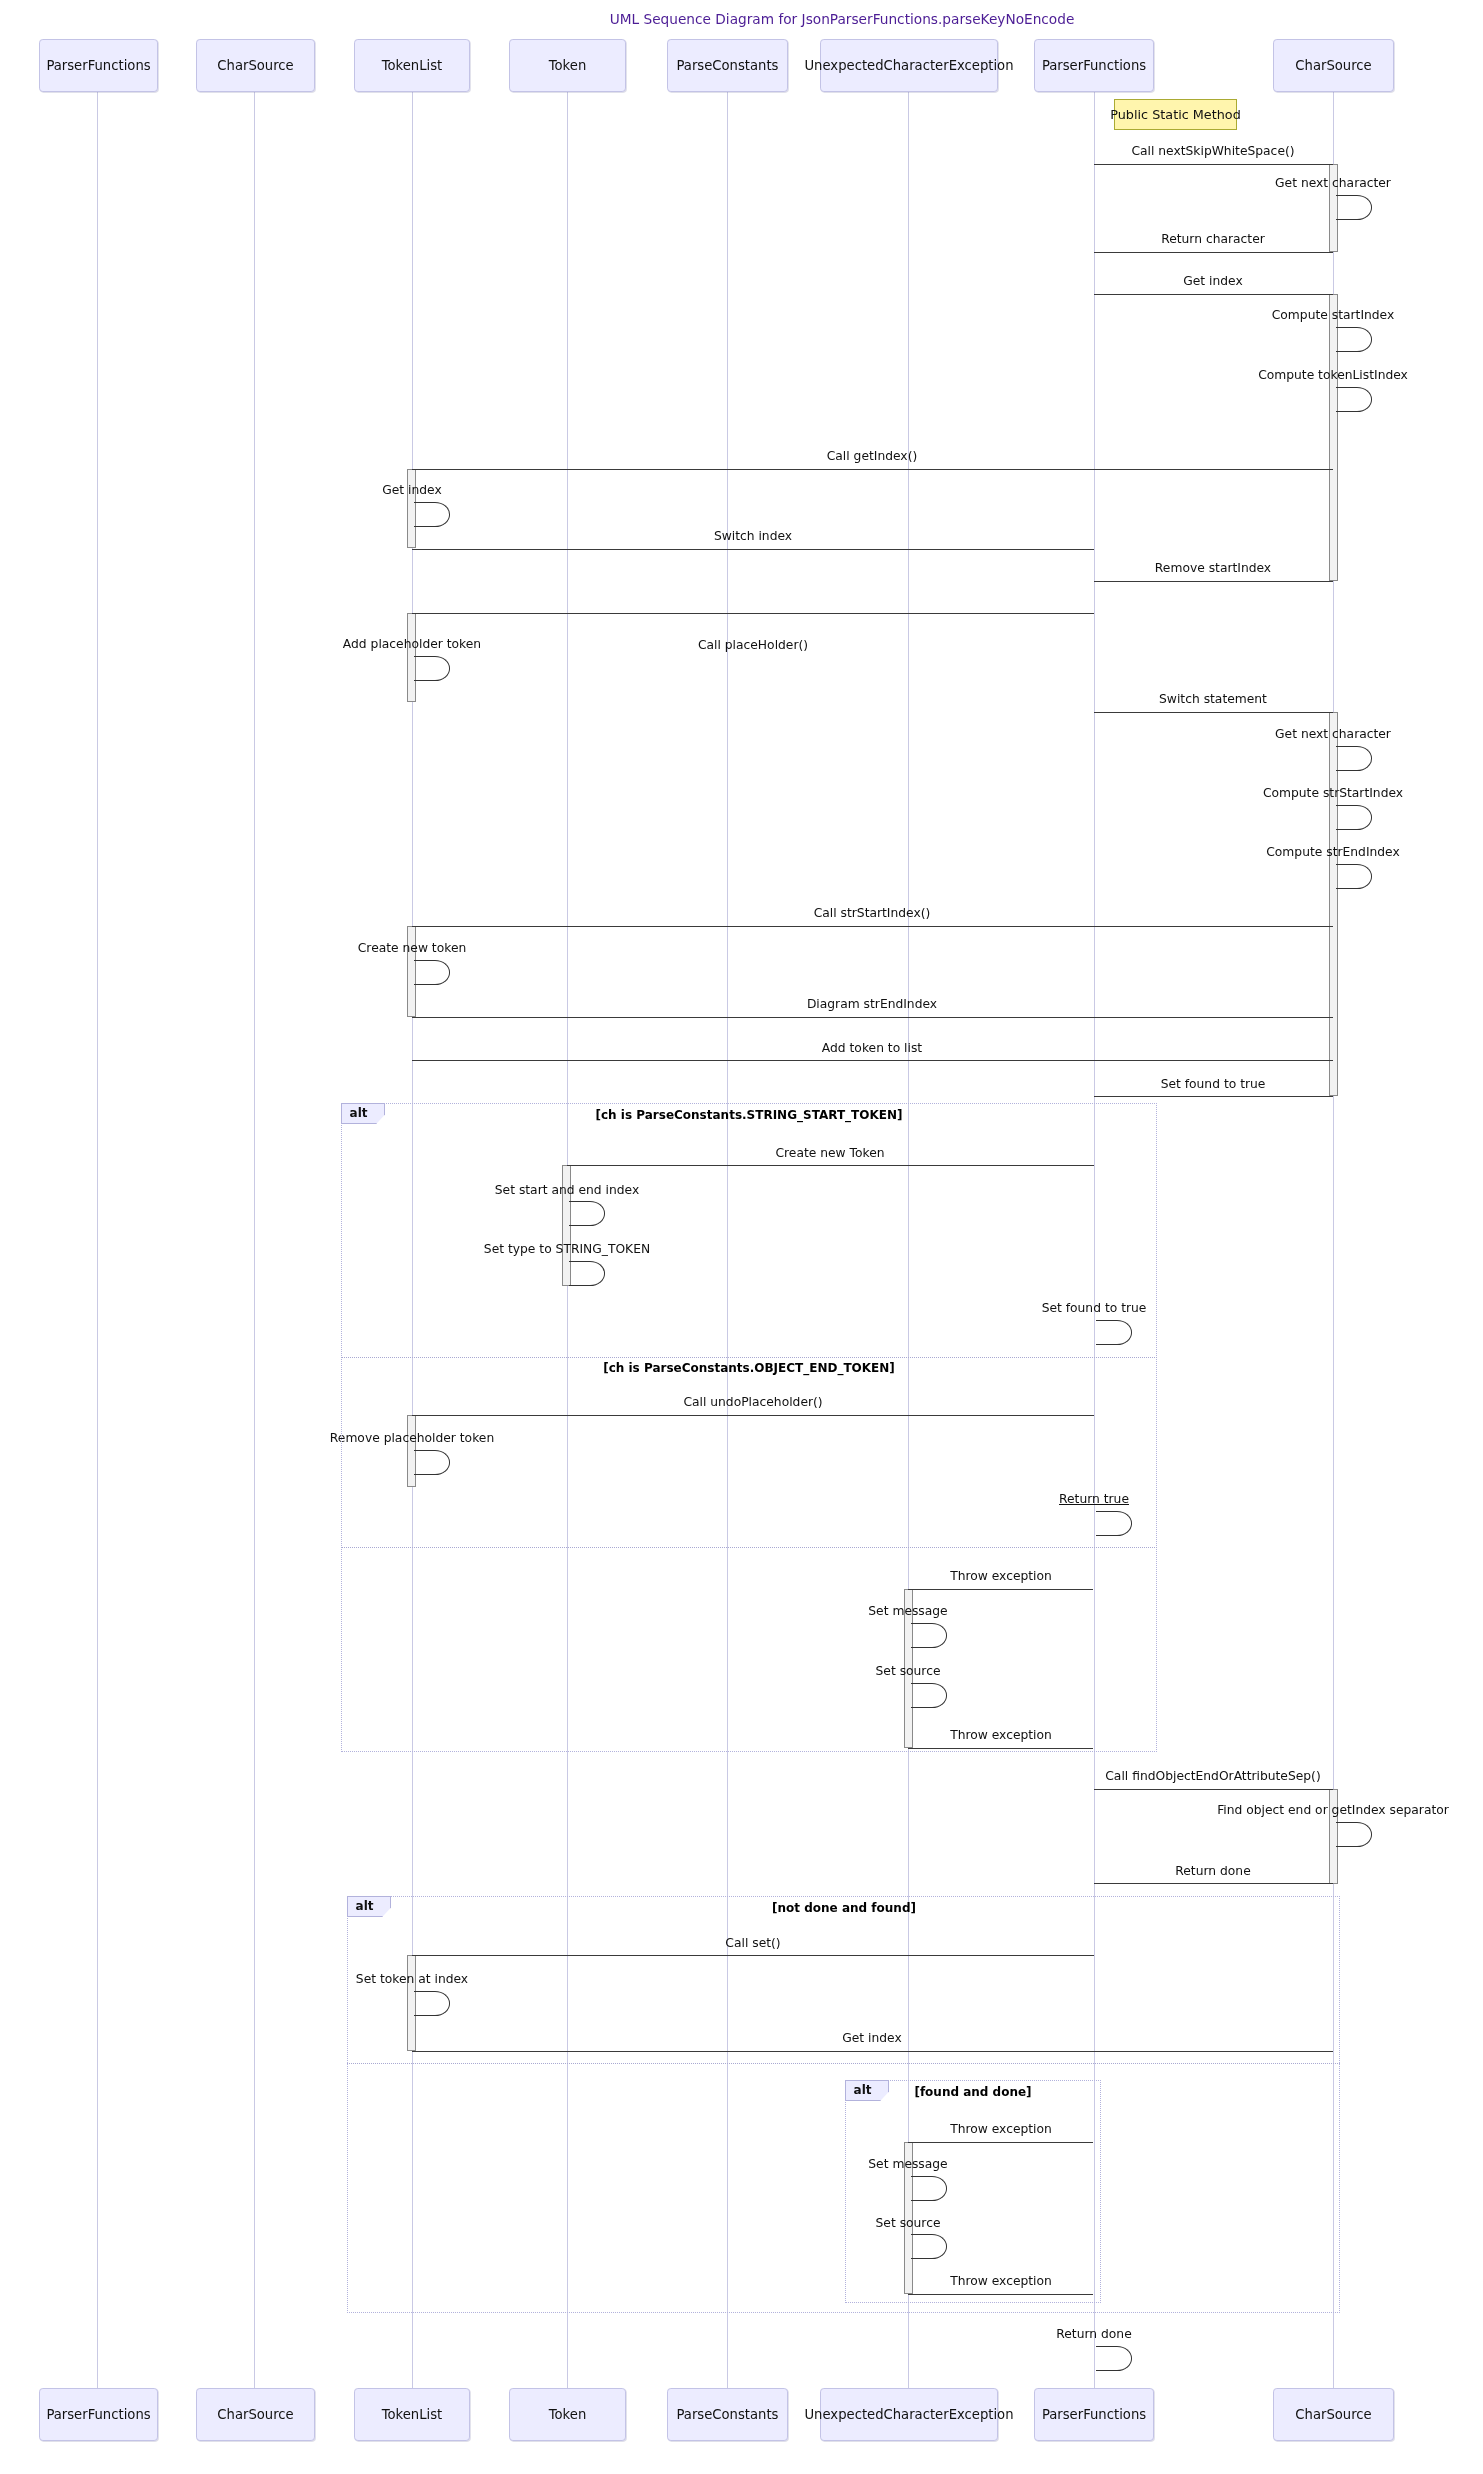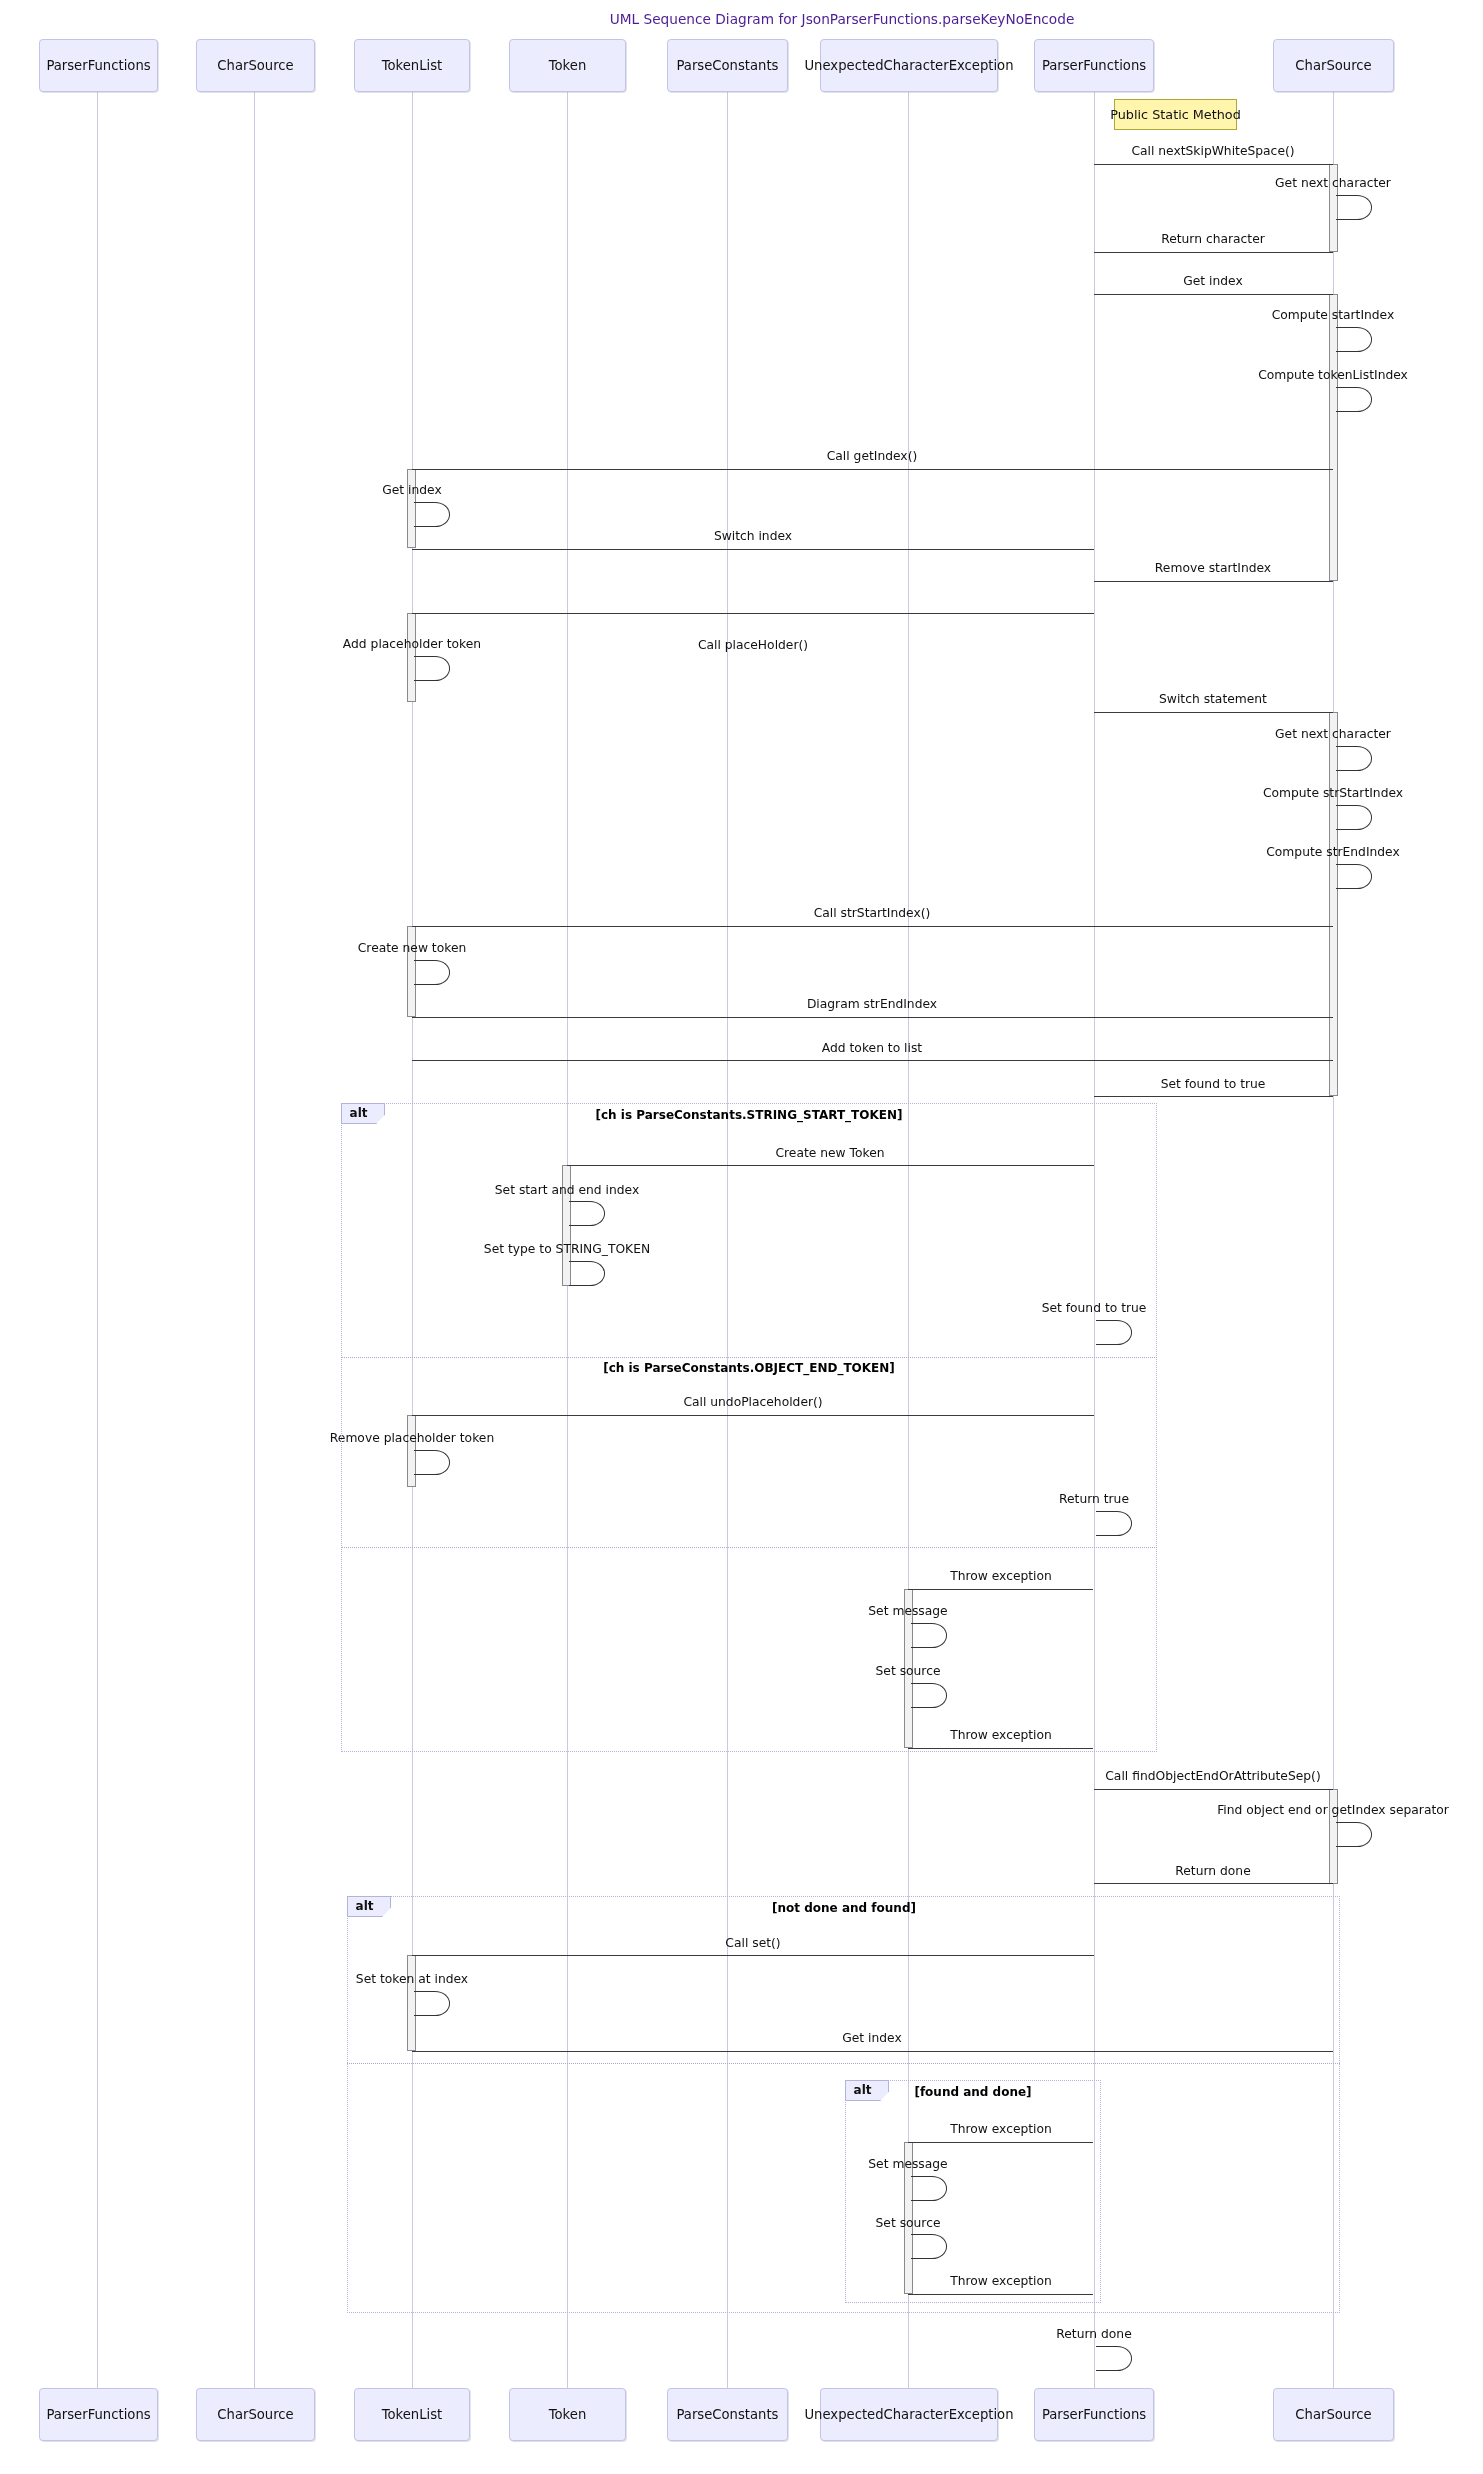--- a/index.html
+++ b/index.html
@@ -204,21 +204,21 @@
     <div class="msg-text" style="left: 567px; top: 1183px;">Set start and end index</div>
     <div class="self-loop" style="left: 569px; top: 1201px;"></div>
     <div class="msg-text" style="left: 567px; top: 1242px;">Set type to STRING_TOKEN</div>
     <div class="self-loop" style="left: 569px; top: 1261px;"></div>
     <div class="msg-text" style="left: 1094px; top: 1301px;">Set found to true</div>
     <div class="self-loop" style="left: 1096px; top: 1320px;"></div>
     <div class="msg-line" style="left: 412px; top: 1415px; width: 682px;"></div>
     <div class="msg-text" style="left: 753px; top: 1395px; text-align: right;">Call undoPlaceholder()</div>
     <div class="msg-text" style="left: 412px; top: 1431px;">Remove placeholder token</div>
     <div class="self-loop" style="left: 414px; top: 1450px;"></div>
-    <div class="msg-text" style="left: 1094px; top: 1492px;">Return true</div>
+    <div class="msg-text" style="left: 1094px; top: 1492px; text-decoration: underline;">Return true</div>
     <div class="self-loop" style="left: 1096px; top: 1511px;"></div>
     <div class="msg-line" style="left: 908px; top: 1589px; width: 185px;"></div>
     <div class="msg-text" style="left: 1001px; top: 1569px;">Throw exception</div>
     <div class="msg-text" style="left: 908px; top: 1604px;">Set message</div>
     <div class="self-loop" style="left: 911px; top: 1623px;"></div>
     <div class="msg-text" style="left: 908px; top: 1664px;">Set source</div>
     <div class="self-loop" style="left: 911px; top: 1683px;"></div>
     <div class="msg-line" style="left: 908px; top: 1748px; width: 185px;"></div>
     <div class="msg-text" style="left: 1001px; top: 1728px;">Throw exception</div>
     <div class="msg-line" style="left: 1094px; top: 1789px; width: 239px;"></div>

